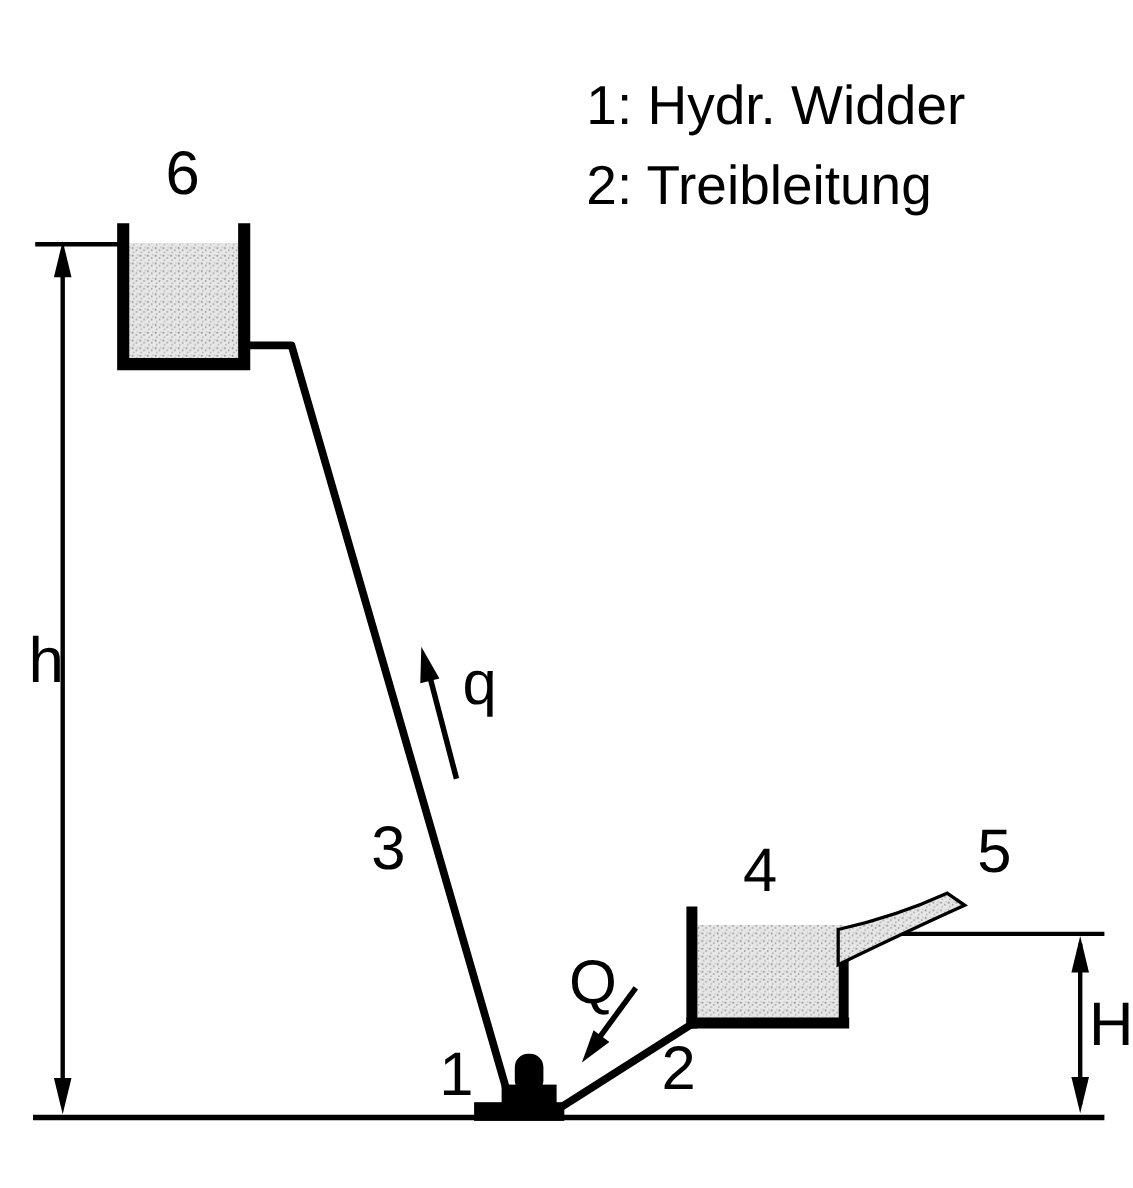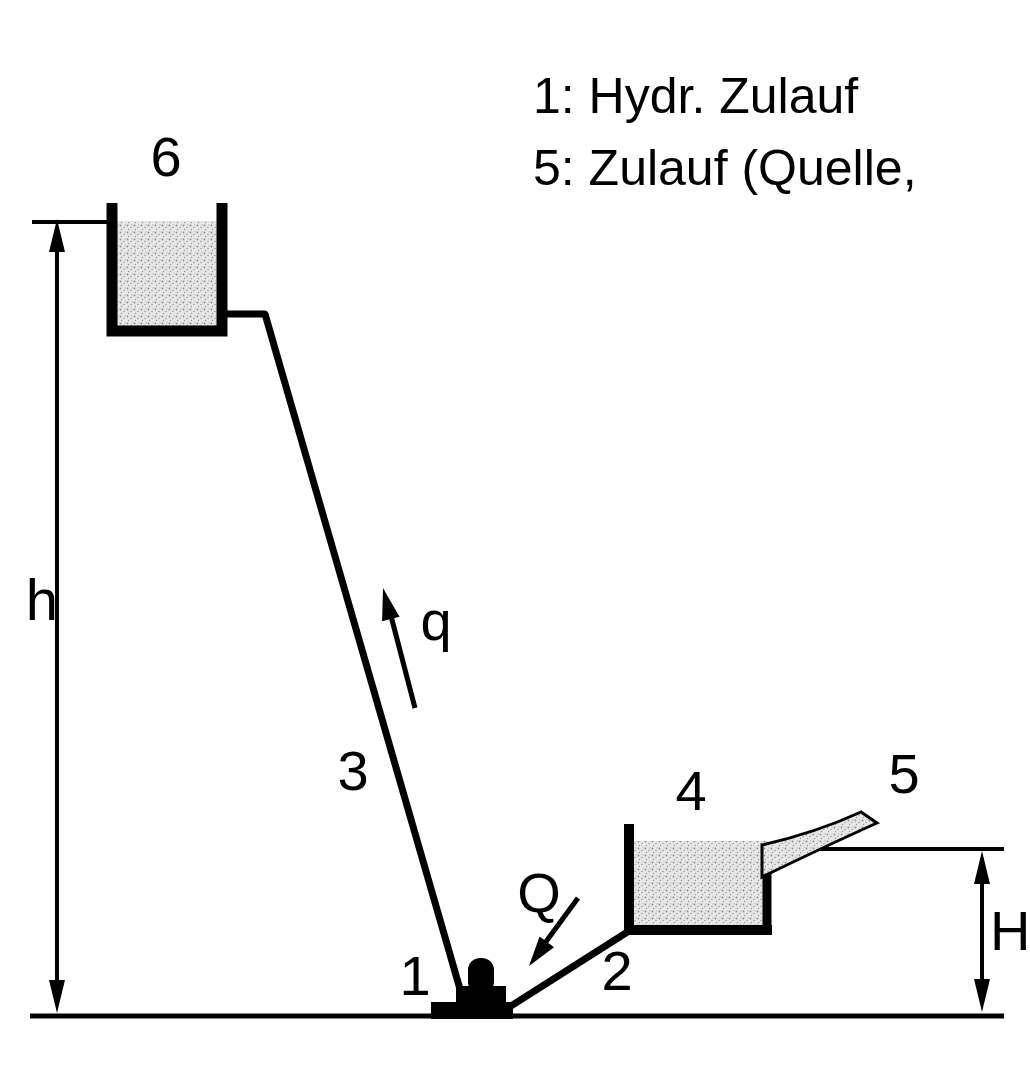--- a/index.html
+++ b/index.html
@@ -76,17 +76,17 @@
     <path d="M762 845 Q815 833 861 812 L877 823 Q828 845 762 877 Z" fill="url(#stipple)" stroke="#000" stroke-width="3"></path>
     <text x="904" y="793" font-size="56" text-anchor="middle">5</text>
 
     <line x1="982" y1="858" x2="982" y2="1004" stroke="#000" stroke-width="4"></line>
     <polygon points="982,851 974,884 990,884" fill="#000"></polygon>
     <polygon points="982,1012 974,979 990,979" fill="#000"></polygon>
     <text x="990" y="950" font-size="56" text-anchor="start">H</text>
   </svg>
 
   <div class="legend">
-    <div>1: Hydr. Zulauf</div>
-    <div>5: Zulauf (Quelle,</div>
+    <div>1: Hydr. Widder</div>
+    <div>2: Treibleitung</div>
   </div>
 
 </div>
 
 </body></html>

